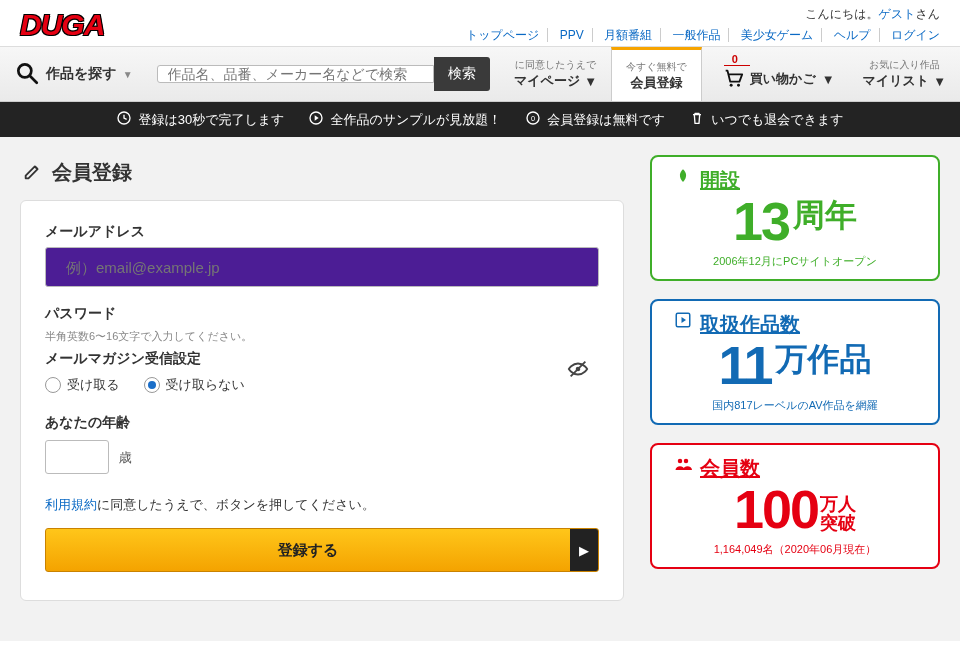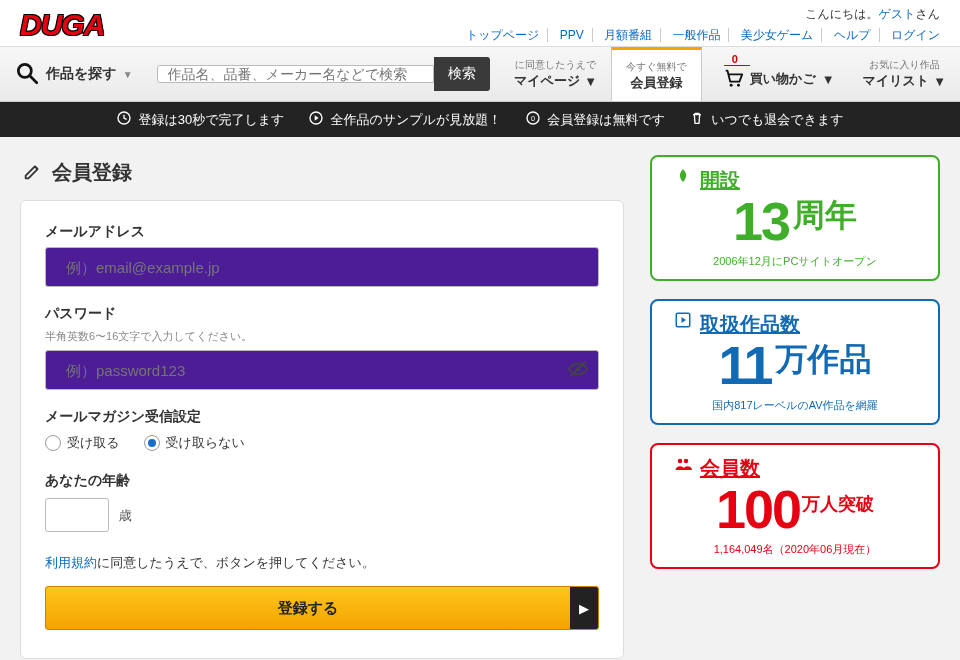--- a/index.html
+++ b/index.html
@@ -69,21 +69,21 @@
   .badge .head { display:flex; align-items:flex-start; justify-content:flex-start; gap:8px; font-size:20px; font-weight:bold; margin-left:6px;text-decoration:underline;}
   .badge .big-num { font-size:54px; font-weight:900; line-height:1; font-family: Arial, sans-serif; letter-spacing:-2px; display:inline-block;}
   .badge .suffix { font-size:32px; font-weight:bold; display:inline-block; vertical-align:14px; margin-left:4px;}
   .badge .sub { font-size:11px; margin-top:6px;}
   .badge.green { border-color:#3fae29; color:#3fae29;}
   .badge.green .sub{ color:#3fae29;}
   .badge.blue { border-color:#126ab4; color:#126ab4;}
   .badge.blue .sub{ color:#126ab4;}
   .badge.red { border-color:#e50012; color:#e50012;}
   .badge.red .sub{ color:#e50012;}
-  .badge.red .stack { display:inline-flex; flex-direction:row; font-size:18px; font-weight:bold; line-height:1.05; text-align:left; vertical-align:18px; margin-left:2px;}
+  .badge.red .stack { display:inline-flex; flex-direction:column; font-size:18px; font-weight:bold; line-height:1.05; text-align:left; vertical-align:18px; margin-left:2px;}
 </style>
 </head>
 <body>
 
 <div class="header-top">
   <div class="logo">DUGA</div>
   <div class="header-right">
     <div class="greeting">
       <span>こんにちは。</span><span class="guest">ゲスト</span><span>さん</span>
     </div>
@@ -191,21 +191,20 @@
       <div class="page-title">会員登録</div>
     </div>
 
     <div class="form-card">
       <div class="form-label">メールアドレス</div>
       <input class="form-input" placeholder="例）email@example.jp" style="">
 
       <div class="form-label">パスワード</div>
       <div class="form-help">半角英数6〜16文字で入力してください。</div>
       <div class="pw-wrap">
-        <input class="form-input" placeholder="例）password123" style="">
         <span class="eye-icon">
           <svg width="22" height="22" viewBox="0 0 24 24">
               <path d="M2 12s3.5-6 10-6 10 6 10 6-3.5 6-10 6S2 12 2 12z" fill="none" stroke="#444" stroke-width="2"></path>
               <circle cx="12" cy="12" r="2.5" fill="#444"></circle>
               <line x1="4" y1="20" x2="20" y2="4" stroke="#444" stroke-width="2"></line>
             </svg>
         </span>
       </div>
 
       <div class="form-label">メールマガジン受信設定</div>

